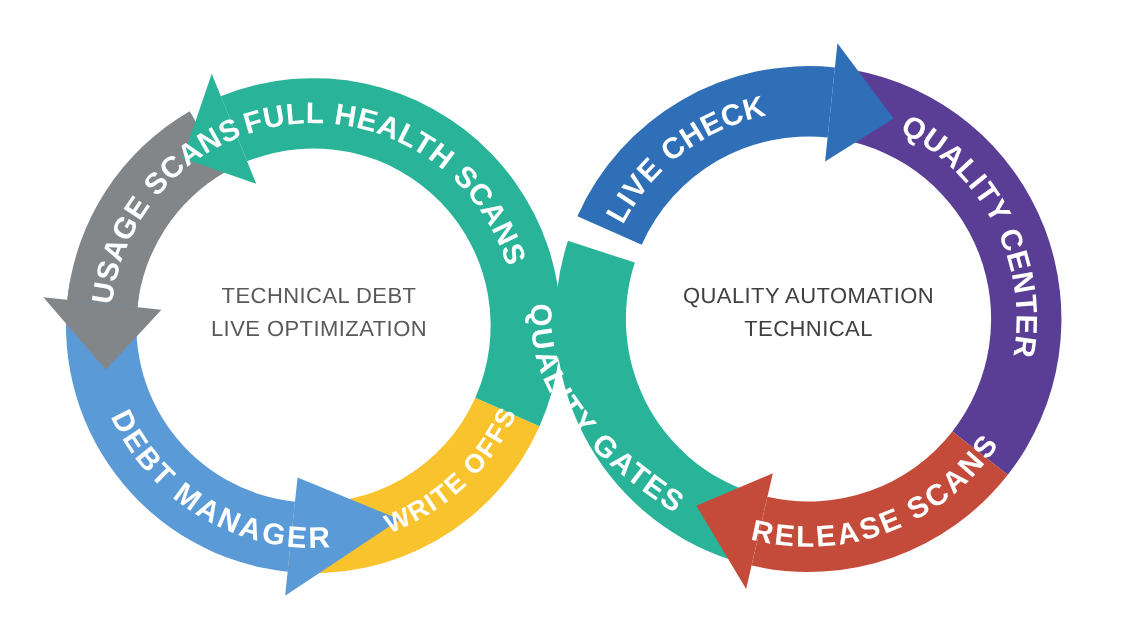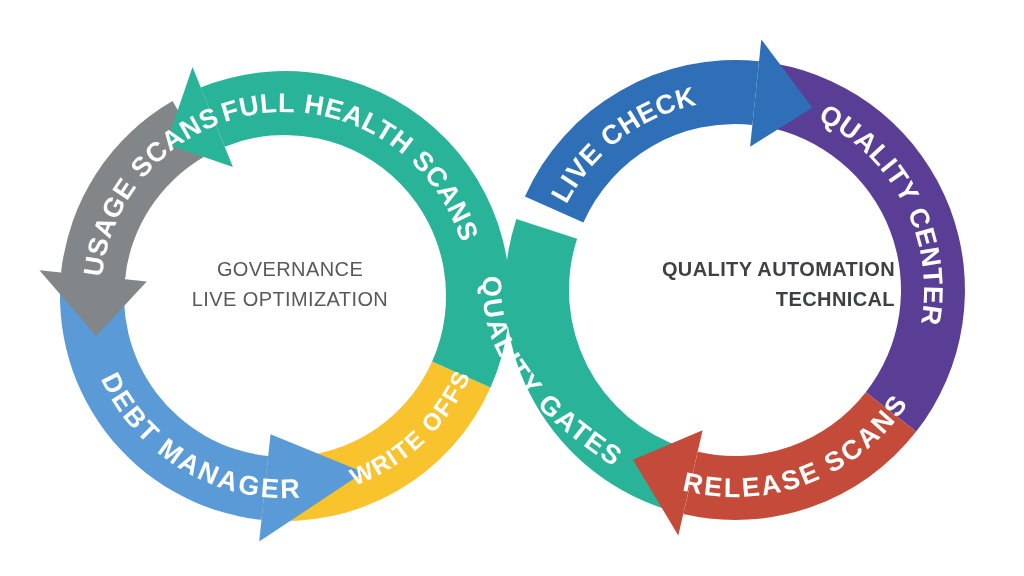--- a/index.html
+++ b/index.html
@@ -11,21 +11,21 @@
   .arc-label{
     font-family:"Liberation Sans","DejaVu Sans",sans-serif;
     font-weight:700;font-size:27px;letter-spacing:1.5px;fill:#ffffff;
   }
   .arc-label.small{font-size:24px;letter-spacing:1px;}
   .center-text{
     position:absolute;text-align:center;line-height:30px;
     font-size:20px;letter-spacing:0.4px;
   }
   #left-center{left:140px;top:254px;width:300px;color:#58595b;}
-  #right-center{left:575px;top:254px;width:320px;color:#3e4042;font-weight:700;text-align:right;}
+  #right-center{left:575px;top:254px;width:320px;color:#3e4042;font-weight:400;}
 </style>
 </head>
 <body>
 
 <div class="stage" style="background: rgb(255, 255, 255);">
 
   <svg width="1024" height="576" viewBox="0 0 1024 576">
     <defs>
       <path id="tp-usage" d="M 93.1 275.8 A 193 193 0 0 1 244.9 107.2"></path>
       <path id="tp-fullhealth" d="M 222.2 113.5 A 193 193 0 0 1 477.3 279.2"></path>
@@ -74,21 +74,21 @@
     </text>
     <text class="arc-label" dominant-baseline="central" style="fill: rgb(255, 255, 255);">
       <textPath href="#tp-qualitycenter" startOffset="0">QUALITY CENTER</textPath>
     </text>
     <text class="arc-label" dominant-baseline="central" style="fill: rgb(255, 255, 255);">
       <textPath href="#tp-release" startOffset="0">RELEASE SCANS</textPath>
     </text>
   </svg>
 
   <div class="center-text" id="left-center" style="color: rgb(88, 89, 91);">
-    <div>GOVERNANCE</div>
+    <div>TECHNICAL DEBT</div>
     <div>LIVE OPTIMIZATION</div>
   </div>
 
   <div class="center-text" id="right-center" style="color: rgb(62, 64, 66);">
     <div>QUALITY AUTOMATION</div>
     <div>TECHNICAL</div>
   </div>
 
 </div>
 

